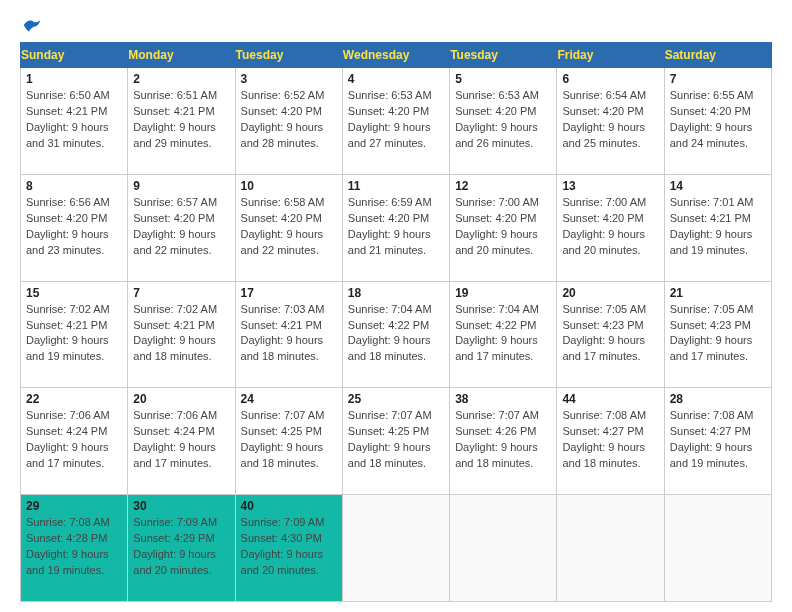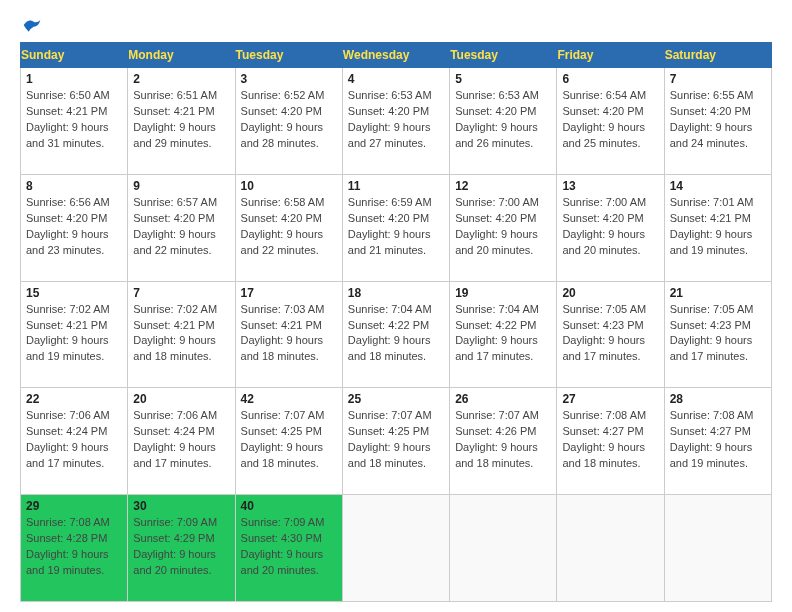--- a/index.html
+++ b/index.html
@@ -73,21 +73,21 @@
       border: 1px solid #ccc;
       vertical-align: top;
       padding: 4px 5px;
       font-size: 9.5px;
       color: #333;
       width: calc(100% / 7);
       height: 80px;
       background: #fff;
     }
     .calendar-table tbody tr:last-child td {
-      background: #22c55e;
+      background: #14b8a6;
     }
     .day-number {
       font-size: 12px;
       font-weight: bold;
       color: #222;
       display: block;
       margin-bottom: 2px;
     }
     .day-info {
       font-size: 11px;
@@ -225,33 +225,33 @@
         <tr>
           <td>
         <span class="day-number">22</span>
         <span class="day-info">Sunrise: 7:06 AM<br>Sunset: 4:24 PM<br>Daylight: 9 hours and 17 minutes.</span>
       </td>
           <td>
         <span class="day-number">20</span>
         <span class="day-info">Sunrise: 7:06 AM<br>Sunset: 4:24 PM<br>Daylight: 9 hours and 17 minutes.</span>
       </td>
           <td>
-        <span class="day-number">42</span>
+        <span class="day-number">24</span>
         <span class="day-info">Sunrise: 7:07 AM<br>Sunset: 4:25 PM<br>Daylight: 9 hours and 18 minutes.</span>
       </td>
           <td>
         <span class="day-number">25</span>
         <span class="day-info">Sunrise: 7:07 AM<br>Sunset: 4:25 PM<br>Daylight: 9 hours and 18 minutes.</span>
       </td>
           <td>
-        <span class="day-number">26</span>
+        <span class="day-number">38</span>
         <span class="day-info">Sunrise: 7:07 AM<br>Sunset: 4:26 PM<br>Daylight: 9 hours and 18 minutes.</span>
       </td>
           <td>
-        <span class="day-number">27</span>
+        <span class="day-number">44</span>
         <span class="day-info">Sunrise: 7:08 AM<br>Sunset: 4:27 PM<br>Daylight: 9 hours and 18 minutes.</span>
       </td>
           <td>
         <span class="day-number">28</span>
         <span class="day-info">Sunrise: 7:08 AM<br>Sunset: 4:27 PM<br>Daylight: 9 hours and 19 minutes.</span>
       </td>
         </tr>
         <tr>
           <td>
         <span class="day-number">29</span>

